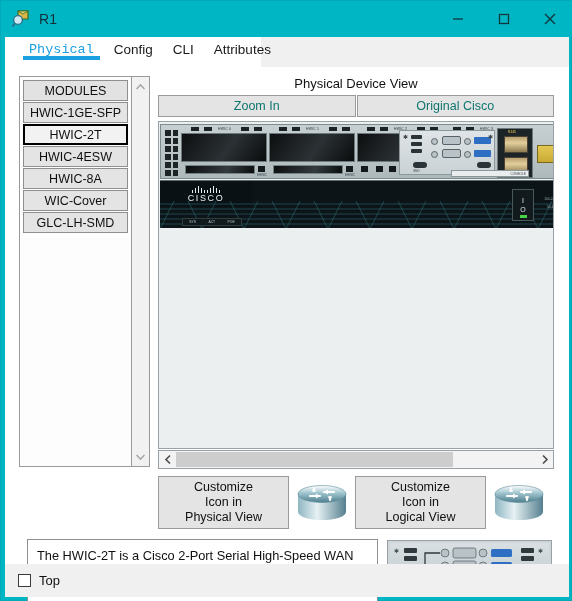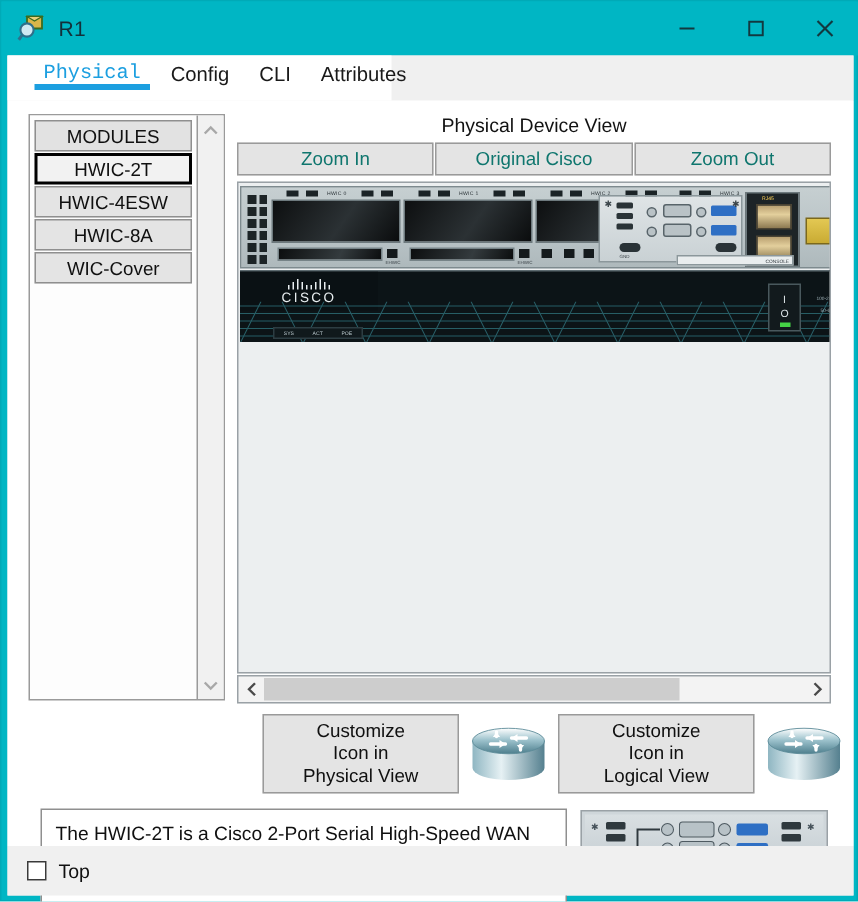--- a/index.html
+++ b/index.html
@@ -443,21 +443,21 @@
     right: 4px; top: 16px;
     font-size: 3.2px;
     color: #9eb0b6;
     text-align: right;
     line-height: 4px;
   }
 
   
   #customize-row {
     position: absolute;
-    left: 170px; top: 408px;
+    left: 153px; top: 408px;
     width: 396px; height: 55px;
     display: flex;
     align-items: center;
     gap: 5px;
   }
   .cust-btn {
     width: 131px; height: 53px;
     background: #e4e4e4;
     border: 1px solid #9a9a9a;
     font-size: 12.5px;
@@ -566,45 +566,46 @@
         <div class="tab">CLI</div>
         <div class="tab">Attributes</div>
       </div>
     </div>
 
     <div id="panel">
 
       <div id="modules-wrap">
         <div id="modules-list">
           <div class="module-item header">MODULES</div>
+          <div class="module-item">HWIC-1GE-SFP</div>
           <div class="module-item selected">HWIC-2T</div>
           <div class="module-item">HWIC-4ESW</div>
           <div class="module-item">HWIC-8A</div>
           <div class="module-item">WIC-Cover</div>
+          <div class="module-item">GLC-LH-SMD</div>
         </div>
         <div id="modules-scroll">
           <div class="vscroll-arrow up">
             <svg width="11" height="8" viewBox="0 0 11 8">
                 <polyline points="1.5,6 5.5,2 9.5,6" fill="none" stroke="#a8a8a8" stroke-width="1.6"></polyline>
               </svg>
           </div>
           <div class="vscroll-arrow down">
             <svg width="11" height="8" viewBox="0 0 11 8">
                 <polyline points="1.5,2 5.5,6 9.5,2" fill="none" stroke="#a8a8a8" stroke-width="1.6"></polyline>
               </svg>
           </div>
         </div>
       </div>
 
       <div id="pdv-title">Physical Device View</div>
 
       <div id="zoom-bar">
         <div class="zoom-btn">Zoom In</div>
         <div class="zoom-btn">Original Cisco</div>
-        <div class="zoom-btn">Zoom Out</div>
       </div>
 
       <div id="device-canvas">
 
         <div class="rear-panel">
           <div class="vent-col">
             <i></i>
               <i></i>
               <i></i>
               <i></i>

